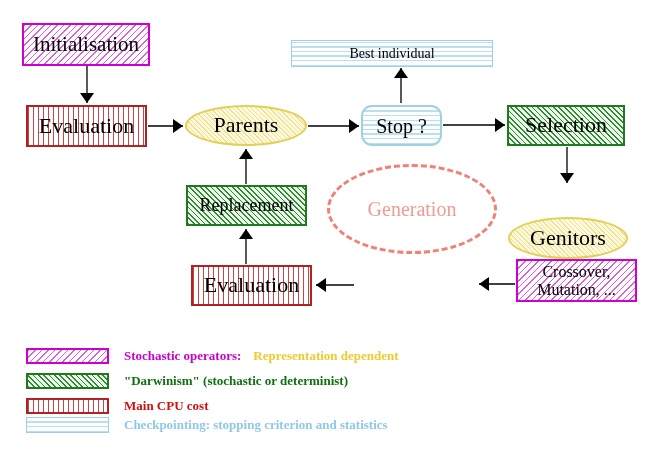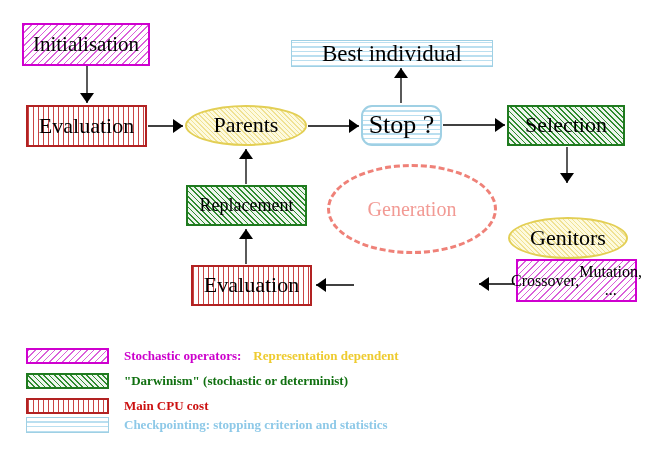--- a/index.html
+++ b/index.html
@@ -131,25 +131,25 @@
   </div>
 
   <div class="node stripe-red" style="left:26px; top:105px; width:121px; height:42px; font-size:22px;">
     <span>Evaluation</span>
   </div>
 
   <div class="node ellipse-yellow" style="left:185px; top:105px; width:122px; height:41px; font-size:22px;">
     <span>Parents</span>
   </div>
 
-  <div class="node stripe-cyan" style="left:291px; top:40px; width:202px; height:27px; font-size:23px; border-width:1.5px;">
+  <div class="node stripe-cyan" style="left:291px; top:40px; width:202px; height:27px; font-size:14px; border-width:1.5px;">
     <span>Best individual</span>
   </div>
 
-  <div class="node stripe-cyan" style="left:361px; top:105px; width:81px; height:41px; font-size:26px; border-radius:11px;">
+  <div class="node stripe-cyan" style="left:361px; top:105px; width:81px; height:41px; font-size:20px; border-radius:11px;">
     <span>Stop ?</span>
   </div>
 
   <div class="node hatch-green" style="left:507px; top:105px; width:118px; height:41px; font-size:22px;">
     <span>Selection</span>
   </div>
 
   <div class="node hatch-green" style="left:186px; top:185px; width:121px; height:41px; font-size:18px;text-align:right;">
     <span>Replacement</span>
   </div>
@@ -160,21 +160,21 @@
 
   <div class="node ellipse-yellow" style="left:508px; top:185px; width:120px; height:42px; font-size:22px;margin-top:32px;">
     <span>Genitors</span>
   </div>
 
   <div class="node stripe-red" style="left:191px; top:265px; width:121px; height:41px; font-size:22px;">
     <span>Evaluation</span>
   </div>
 
 
-  <div class="node hatch-magenta" style="left:516px; top:259px; width:121px; height:43px; font-size:16px; ">
+  <div class="node hatch-magenta" style="left:516px; top:259px; width:121px; height:43px; font-size:16px; flex-direction:column;">
     <span style="display:block;">Crossover,</span>
     <span style="display:block;">Mutation, ...</span>
   </div>
 
   <div class="legend-row" style="top:347px;">
     <span class="swatch hatch-magenta"></span>
     <span class="legend-text t-magenta">Stochastic operators:</span>
     <span class="legend-text t-gold second">Representation dependent</span>
   </div>
 

